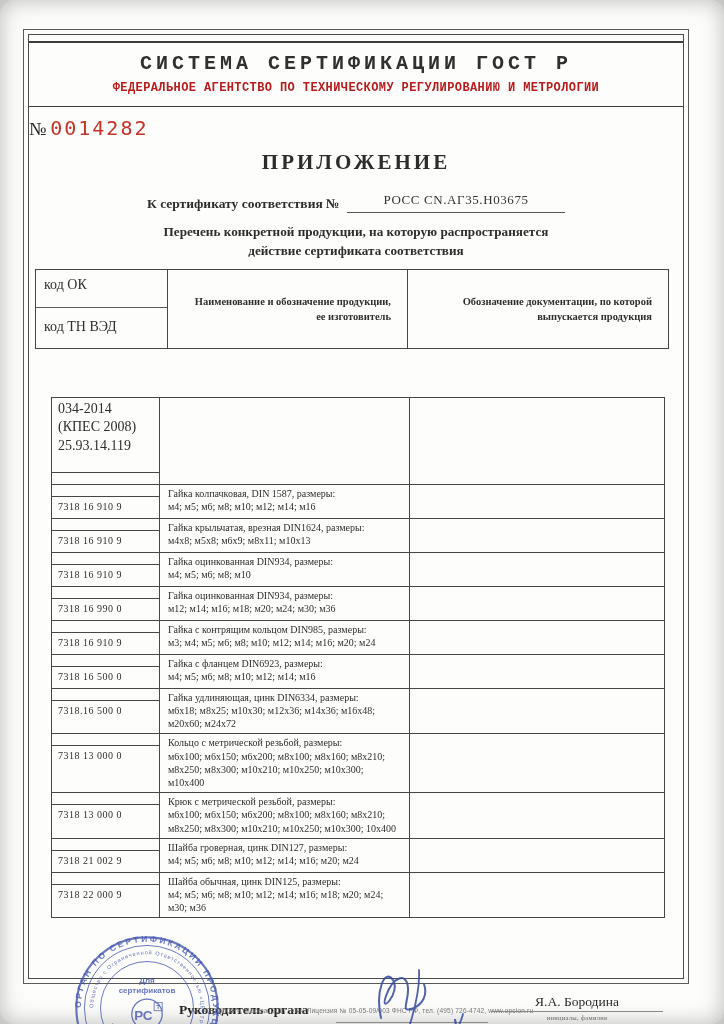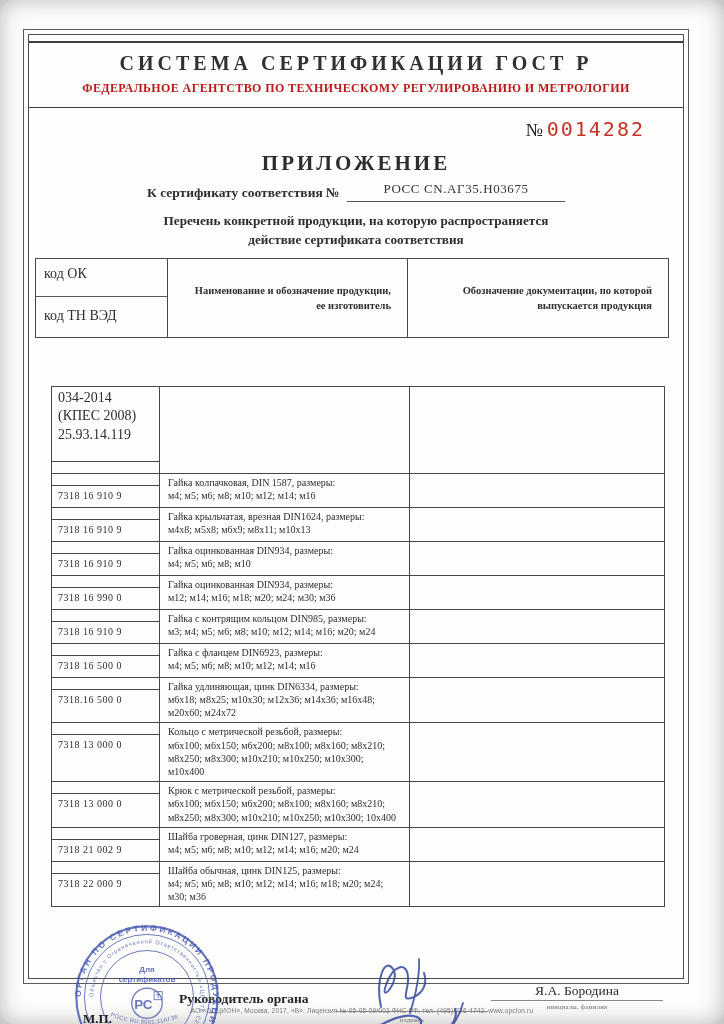--- a/index.html
+++ b/index.html
@@ -3,30 +3,30 @@
 <meta charset="utf-8">
 <style>
   html,body{margin:0;padding:0;}
   body{background:#c9c9c7;font-family:"Liberation Serif",serif;}
   .page{position:relative;width:724px;height:1024px;margin:0 auto;background:#fdfdfb;
         border-radius:14px;overflow:hidden;box-shadow:inset 0 0 22px rgba(60,60,60,.35);}
   .docframe{position:absolute;left:28px;right:40px;top:34px;bottom:45px;
             border:1.4px solid #4c4c4c;outline:1px solid #5a5a5a;outline-offset:4px;background:transparent;}
   
   .headerbox{margin-top:6px;border-top:2.4px solid #3c3c3c;border-bottom:1.4px solid #3c3c3c;
-             padding:9px 6px 11px;text-align:center;color:#2b2b2b;}
+             padding:9px 6px 11px;text-align:center;color:#2b2b2b;font-family:Liberation Mono, monospace;}
   .sys-title{font-weight:bold;font-size:20px;letter-spacing:4px;color:#303030;}
   .agency{font-weight:bold;font-size:12px;letter-spacing:.4px;margin-top:6px;color:#b91c1c;}
   
-  .numrow{text-align:right;padding-right:38px;margin-top:9px;height:26px;}
+  .numrow{text-align:left;padding-right:38px;margin-top:9px;height:26px;}
   .num-label{font-size:18px;color:#222;}
   .num-value{font-family:"DejaVu Sans Mono",monospace;font-size:20px;letter-spacing:2px;color:#c63226;}
   
   .att-title{text-align:center;font-weight:bold;font-size:21px;letter-spacing:3px;color:#2d2d2d;margin-top:8px;}
-  .certrow{margin-top:9px;text-align:center;font-size:13.5px;color:#2d2d2d;white-space:nowrap;font-family:Liberation Serif, serif;}
+  .certrow{margin-top:21px;text-align:center;font-size:13.5px;color:#2d2d2d;white-space:nowrap;font-family:Liberation Serif, serif;}
   .cert-label{font-weight:bold;}
   .cert-num{display:inline-block;border-bottom:1.2px solid #555;min-width:218px;text-align:center;margin-left:4px;}
   .cert-num span{position:relative;top:-4px;font-size:13px;letter-spacing:.6px;color:#333;}
   .scope{margin-top:9px;text-align:center;font-weight:bold;font-size:13.2px;line-height:1.45;color:#2d2d2d;}
   
   .htable{display:grid;grid-template-columns:132px 240px auto;border:1.3px solid #474747;
           margin:9px 14px 0 6px;height:78px;color:#2f2f2f;}
   .hc1{border-right:1.3px solid #474747;display:flex;flex-direction:column;font-size:14px;}
   .hc1-top{flex:1 1 50%;border-bottom:1px solid #5a5a5a;padding:7px 0 0 8px;}
   .hc1-bot{flex:1 1 50%;padding:11px 0 0 8px;}

